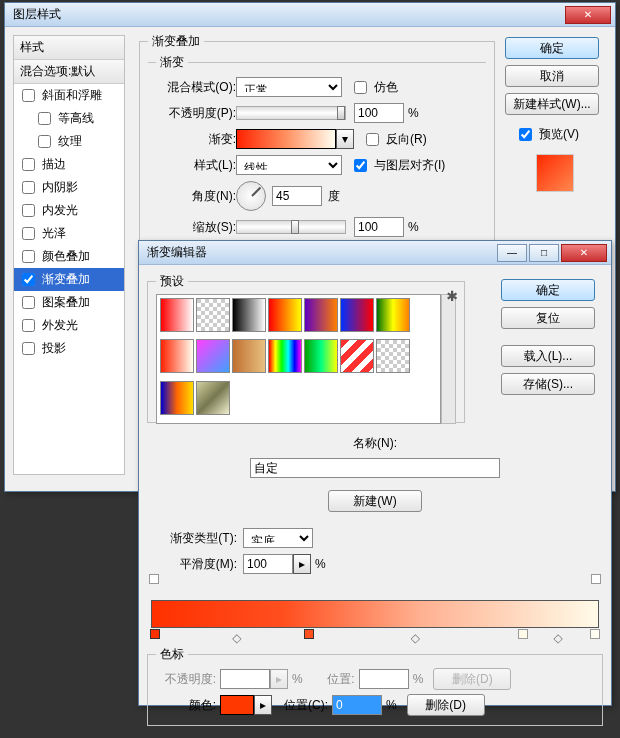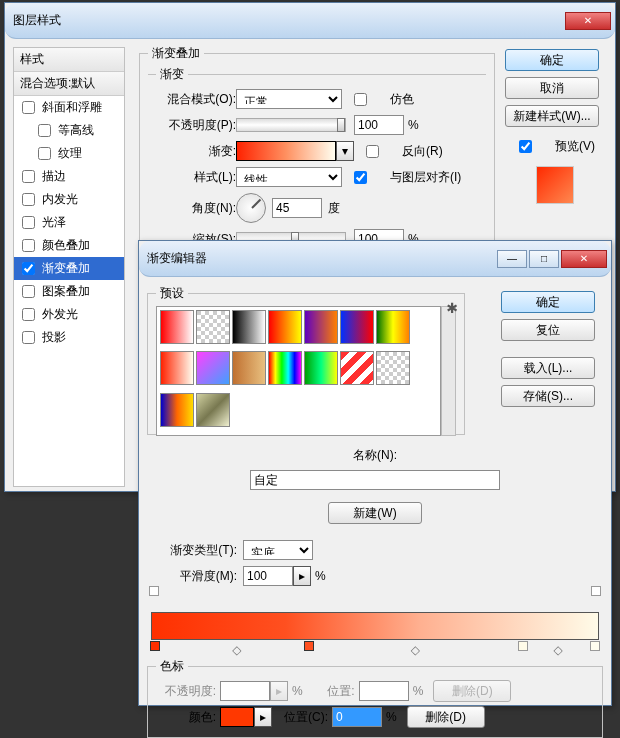--- a/index.html
+++ b/index.html
@@ -1,35 +1,35 @@
 <!DOCTYPE html>
 <html><head>
 <meta charset="utf-8">
 <style>
 * { box-sizing: border-box; font-family: "Microsoft YaHei", SimSun, sans-serif; font-size: 12px; }
 body { margin: 0; background: #333; width: 620px; height: 738px; position: relative; overflow: hidden; }
 .window { position: absolute; background: #f0f0f0; border: 1px solid #5a7ba0; box-shadow: 2px 2px 6px rgba(0,0,0,.3); }
-.titlebar { height: 36px; background: linear-gradient(#e8f0fa, #bcd5ef); display: flex; align-items: center; padding: 0 4px; border-bottom: 1px solid #9cb8d6; border-radius: 11px; }
+.titlebar { height: 24px; background: linear-gradient(#e8f0fa, #bcd5ef); display: flex; align-items: center; padding: 0 4px; border-bottom: 1px solid #9cb8d6; }
 .titlebar .title { flex: 1; color: #000; font-weight: normal; padding-left: 4px; }
 .titlebar .wbtn { width: 30px; height: 18px; margin-left: 2px; border: 1px solid #7a95b5; background: linear-gradient(#f5f9fd,#cfe0f2); display: flex; align-items: center; justify-content: center; font-size: 10px; cursor: pointer; }
 .titlebar .wbtn.close { background: linear-gradient(#f08080,#c93030); color: #fff; border-color: #a02020; width: 46px; }
 .dlg-body { padding: 8px; position: relative; }
 fieldset { border: 1px solid #c0c0c0; margin: 0 0 6px 0; padding: 4px 8px 6px 8px; }
 legend { padding: 0 4px; color: #000; }
 .btn { display: block; width: 94px; height: 22px; background: linear-gradient(#fdfdfd,#e3e3e3); border: 1px solid #8a8a8a; border-radius: 3px; margin-bottom: 6px; text-align: center; line-height: 20px; cursor: pointer; }
 .btn.primary { background: linear-gradient(#eaf5ff,#bde1ff); border-color: #3c7fb1; }
 .rightcol { position: absolute; right: 10px; top: 10px; width: 100px; }
 label.row { display: flex; align-items: center; height: 24px; margin-bottom: 2px; }
 label.row .rlabel { width: 80px; text-align: right; }
 select, input[type=text] { border: 1px solid #8a8a8a; height: 20px; padding: 4px 3px; background: #fff; }
 input[type=text] { width: 50px; text-align: left; }
 input[type=text].selblue { background: #3399ff; color: #fff; }
 .slider { height: 14px; background: linear-gradient(#ddd,#fff,#ddd); border: 1px solid #aaa; position: relative; flex: 1; margin-right: 8px; }
 .slider .thumb { position: absolute; width: 8px; height: 14px; top: -1px; background: linear-gradient(#fff,#ccc); border: 1px solid #777; }
-.check { display: inline-flex; align-items: center; gap: 20px; }
+.check { display: inline-flex; align-items: center; gap: 4px; }
 .check input { width: 13px; height: 13px; }
 .grad-swatch { width: 100px; height: 20px; background: linear-gradient(90deg,#ff2200,#ff9060 50%,#fffef0); border: 1px solid #000; display: inline-block; }
 .dropbtn { width: 18px; height: 20px; background: linear-gradient(#fff,#ddd); border: 1px solid #555; display: inline-flex; align-items: center; justify-content: center; }
 
 .stylelist { width: 112px; border: 1px solid #c0c0c0; background: #fff; height: 440px; float: left; }
 .stylelist .hdr { background: linear-gradient(#f8f8f8,#e5e5e5); border-bottom: 1px solid #ccc; padding: 3px 6px; }
 .stylelist .item { display: flex; align-items: center; padding: 2px 4px; gap: 4px; }
 .stylelist .item.sel { background: #2f6bd0; color: #fff; }
 .dial { width: 30px; height: 30px; border: 1px solid #888; border-radius: 50%; background: radial-gradient(#fff,#ddd); position: relative; }
 .dial::after { content: ""; position: absolute; width: 2px; height: 12px; background: #555; left: 14px; top: 2px; transform-origin: bottom; transform: rotate(45deg); }
@@ -67,20 +67,24 @@
             <input type="checkbox" style="">
             <span>等高线</span>
           </div>
           <div class="item" style="padding-left: 20px;">
             <input type="checkbox" style="">
             <span>纹理</span>
           </div>
           <div class="item" style="padding-left: 4px;">
             <input type="checkbox" style="">
             <span>描边</span>
+          </div>
+          <div class="item" style="padding-left: 4px;">
+            <input type="checkbox" style="">
+            <span>内阴影</span>
           </div>
           <div class="item" style="padding-left: 4px;">
             <input type="checkbox" style="">
             <span>内发光</span>
           </div>
           <div class="item" style="padding-left: 4px;">
             <input type="checkbox" style="">
             <span>光泽</span>
           </div>
           <div class="item" style="padding-left: 4px;">

